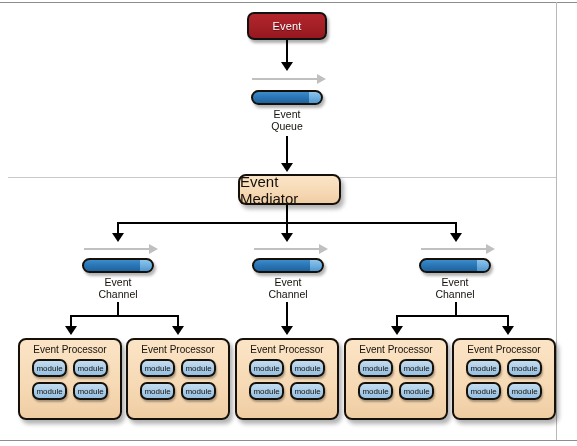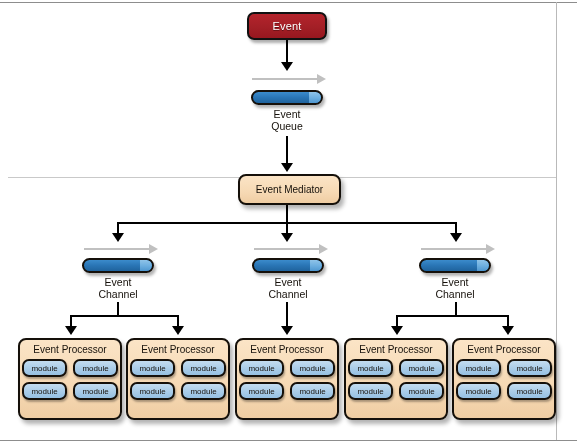--- a/index.html
+++ b/index.html
@@ -68,21 +68,21 @@
     box-sizing: border-box;
     background: linear-gradient(180deg, #fbe4c6 0%, #f6d9b4 60%, #efcda3 100%);
     border: 2px solid #15100a;
     border-radius: 8px;
     box-shadow: 3px 4px 4px rgba(0,0,0,.30);
   }
   .mediator {
     display: flex;
     align-items: center;
     justify-content: center;
-    font-size: 10px;
+    font-size: 15px;
     color: #15100a;
   }
 
   .processor {
     display: flex;
     flex-direction: column;
     align-items: center;
     padding-top: 4px;
   }
   .processor-title {
@@ -91,21 +91,21 @@
     margin-bottom: 4px;
     white-space: nowrap;
   }
   .module-grid {
     display: grid;
     grid-template-columns: repeat(2, 1fr);
     gap: 5px 6px;
   }
   .module {
     box-sizing: border-box;
-    width: 45px;
+    width: 35px;
     height: 18px;
     background: linear-gradient(180deg, #c3dcf0 0%, #a9cce8 55%, #96c0e2 100%);
     border: 2px solid #15100a;
     border-radius: 7px;
     font-size: 8px;
     color: #15100a;
     display: flex;
     align-items: center;
     justify-content: center;
     box-shadow: 1px 2px 2px rgba(0,0,0,.30);

